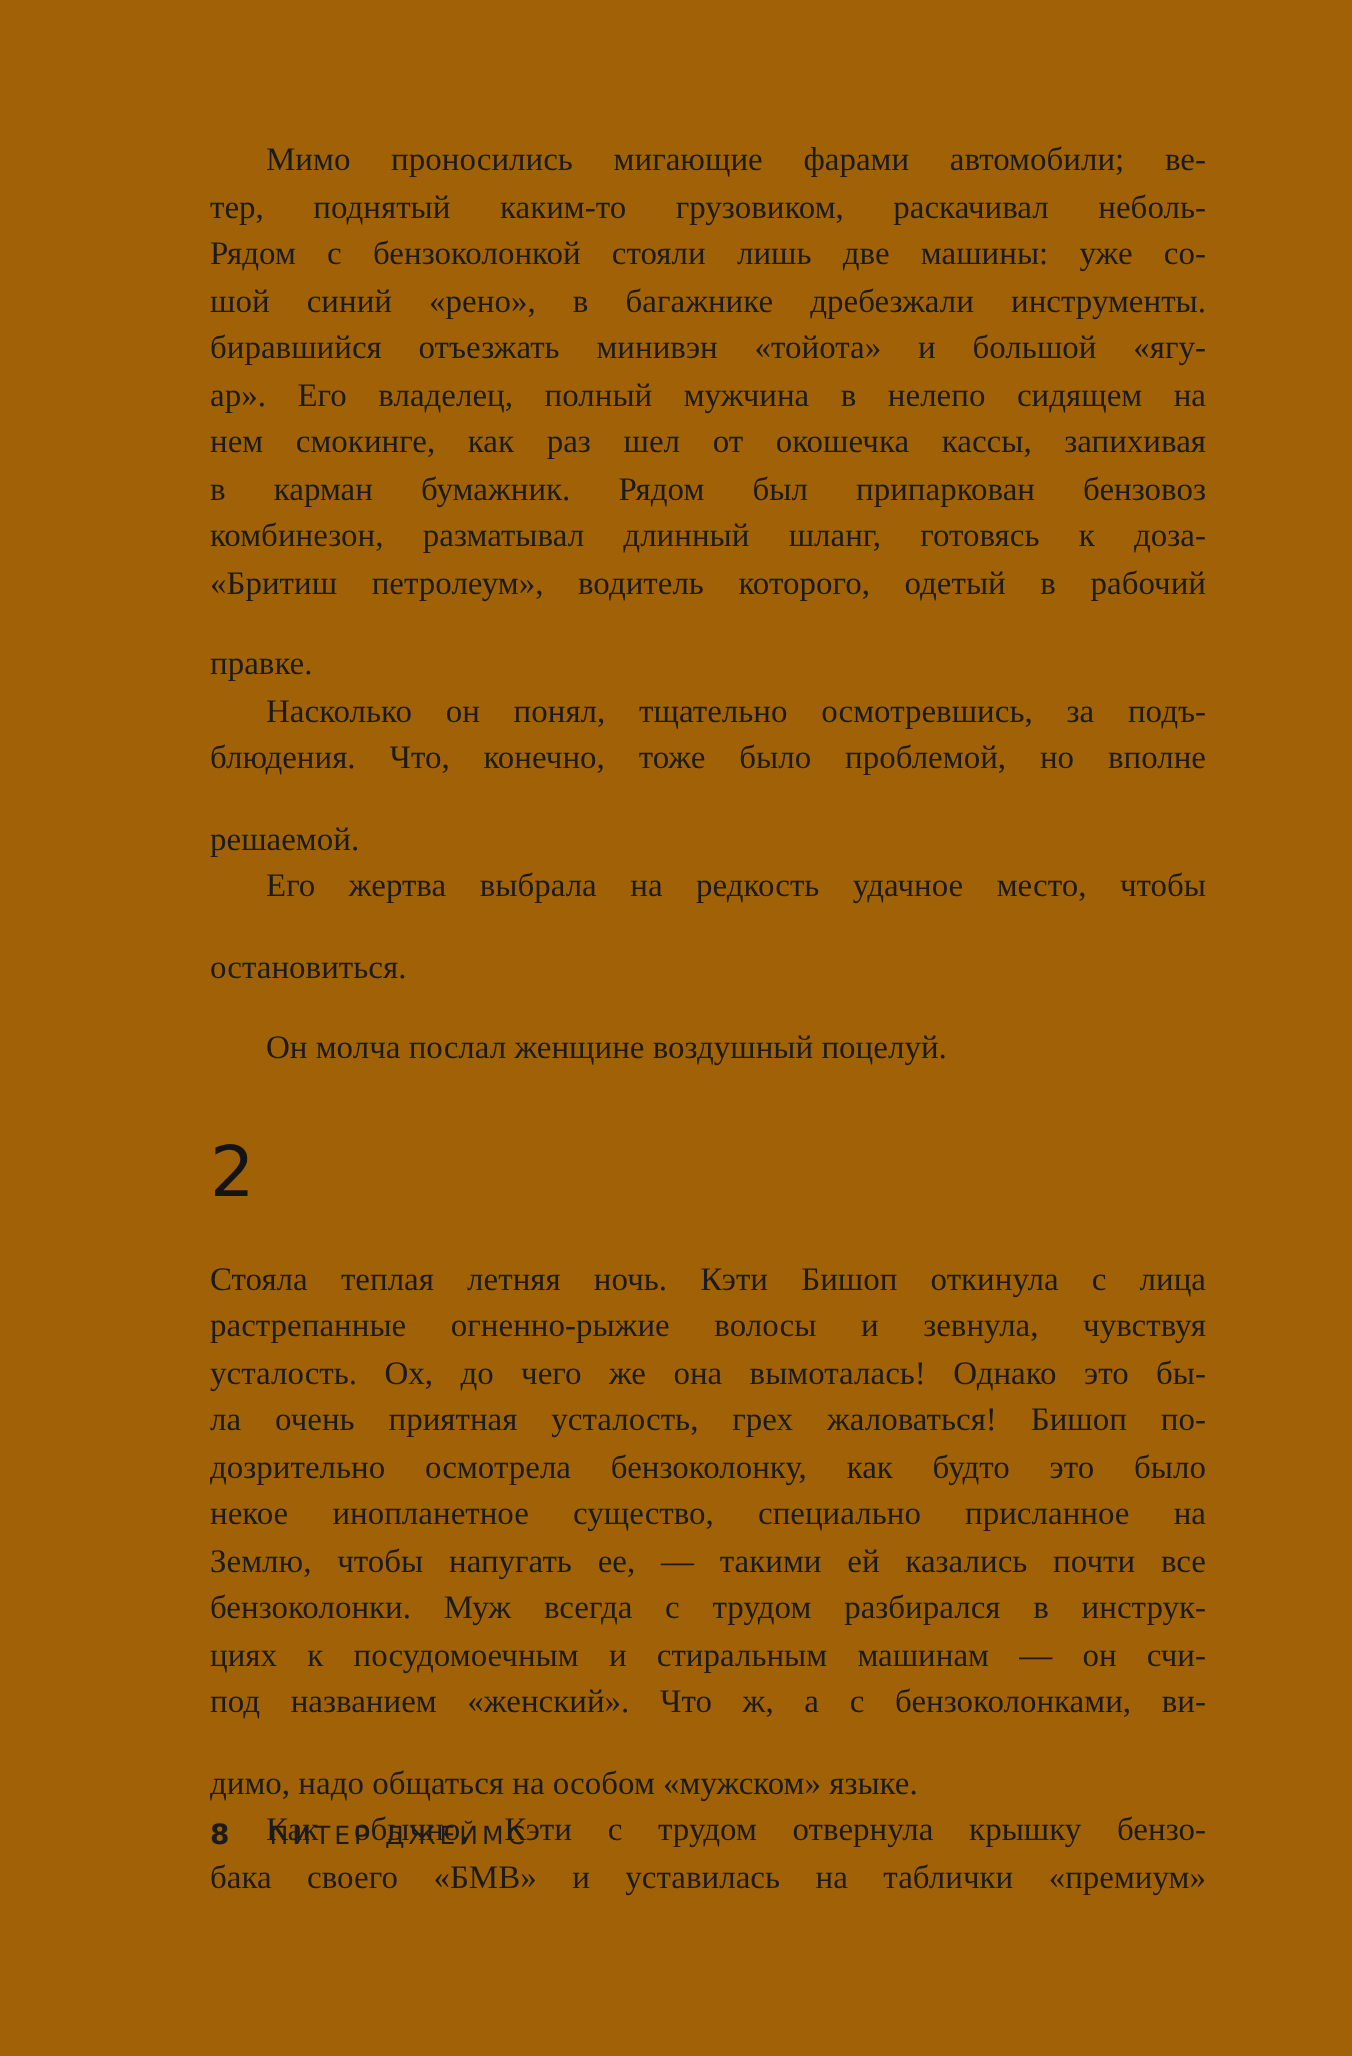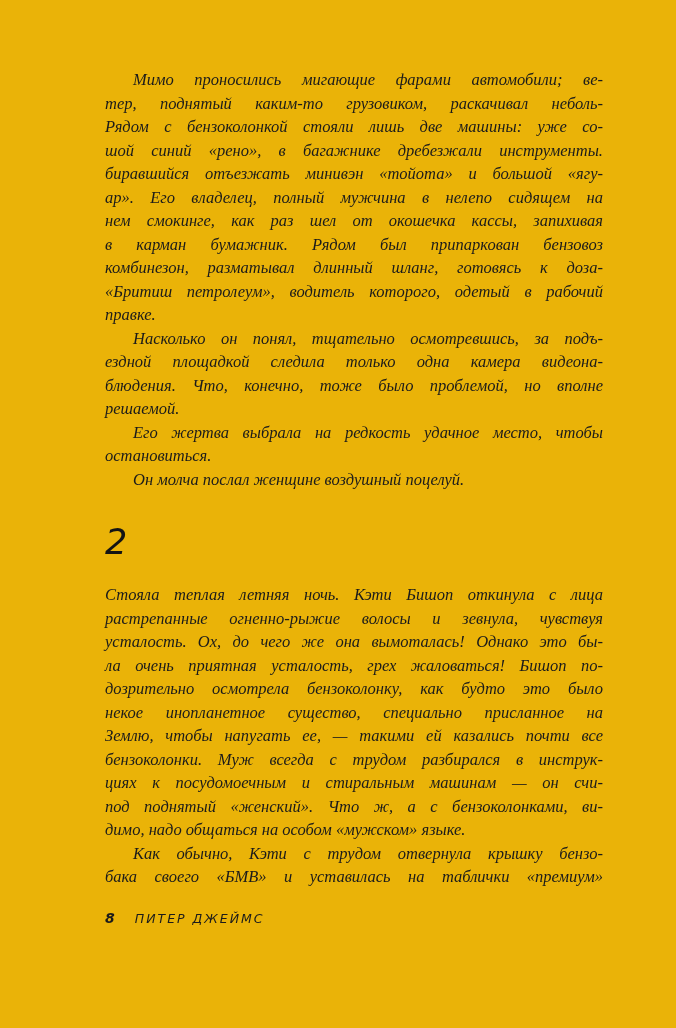--- a/index.html
+++ b/index.html
@@ -4,25 +4,24 @@
 <style>
   html, body {
     margin: 0;
     padding: 0;
     background: #ffffff;
   }
   .page {
     position: relative;
     width: 676px;
     height: 1028px;
-    background: #eab308;
+    background: #a16207;
     font-family: "Liberation Serif", serif;
     color: #1b1b1b;
     overflow: hidden;
-    font-style: italic;
   }
   .text-block {
     position: absolute;
     left: 105px;
     top: 68px;
     width: 498px;
     font-size: 16.5px;
     line-height: 23.5px;
   }
   .para {
@@ -30,20 +29,21 @@
   }
   .line {
     text-align: justify;
     text-align-last: justify;
   }
   .line.first-line {
     text-indent: 28px;
   }
   .line.para-end {
     text-align-last: left;
+    margin-top: 17px;
   }
   .chapter {
     font-family: "DejaVu Sans", sans-serif;
     font-size: 35px;
     font-weight: 400;
     line-height: 38px;
     margin-top: 32px;
     margin-bottom: 22px;
     color: #141414;
   }
@@ -83,21 +83,20 @@
         <div class="line">биравшийся отъезжать минивэн «тойота» и большой «ягу-</div>
         <div class="line">ар». Его владелец, полный мужчина в нелепо сидящем на</div>
         <div class="line">нем смокинге, как раз шел от окошечка кассы, запихивая</div>
         <div class="line">в карман бумажник. Рядом был припаркован бензовоз</div>
         <div class="line">комбинезон, разматывал длинный шланг, готовясь к доза-</div>
         <div class="line">«Бритиш петролеум», водитель которого, одетый в рабочий</div>
         <div class="line para-end">правке.</div>
       </div>
       <div class="para">
         <div class="line first-line">Насколько он понял, тщательно осмотревшись, за подъ-</div>
-        <div class="line">ездной площадкой следила только одна камера видеона-</div>
         <div class="line">блюдения. Что, конечно, тоже было проблемой, но вполне</div>
         <div class="line para-end">решаемой.</div>
       </div>
       <div class="para">
         <div class="line first-line">Его жертва выбрала на редкость удачное место, чтобы</div>
         <div class="line para-end">остановиться.</div>
       </div>
       <div class="para">
         <div class="line first-line para-end">Он молча послал женщине воздушный поцелуй.</div>
       </div>
@@ -105,21 +104,21 @@
       <div class="para">
         <div class="line">Стояла теплая летняя ночь. Кэти Бишоп откинула с лица</div>
         <div class="line">растрепанные огненно-рыжие волосы и зевнула, чувствуя</div>
         <div class="line">усталость. Ох, до чего же она вымоталась! Однако это бы-</div>
         <div class="line">ла очень приятная усталость, грех жаловаться! Бишоп по-</div>
         <div class="line">дозрительно осмотрела бензоколонку, как будто это было</div>
         <div class="line">некое инопланетное существо, специально присланное на</div>
         <div class="line">Землю, чтобы напугать ее, — такими ей казались почти все</div>
         <div class="line">бензоколонки. Муж всегда с трудом разбирался в инструк-</div>
         <div class="line">циях к посудомоечным и стиральным машинам — он счи-</div>
-        <div class="line">под поднятый «женский». Что ж, а с бензоколонками, ви-</div>
+        <div class="line">под названием «женский». Что ж, а с бензоколонками, ви-</div>
         <div class="line para-end">димо, надо общаться на особом «мужском» языке.</div>
       </div>
       <div class="para">
         <div class="line first-line">Как обычно, Кэти с трудом отвернула крышку бензо-</div>
         <div class="line">бака своего «БМВ» и уставилась на таблички «премиум»</div>
       </div>
     </main>
 
   <footer class="running-footer">
     <span class="page-num">8</span>

